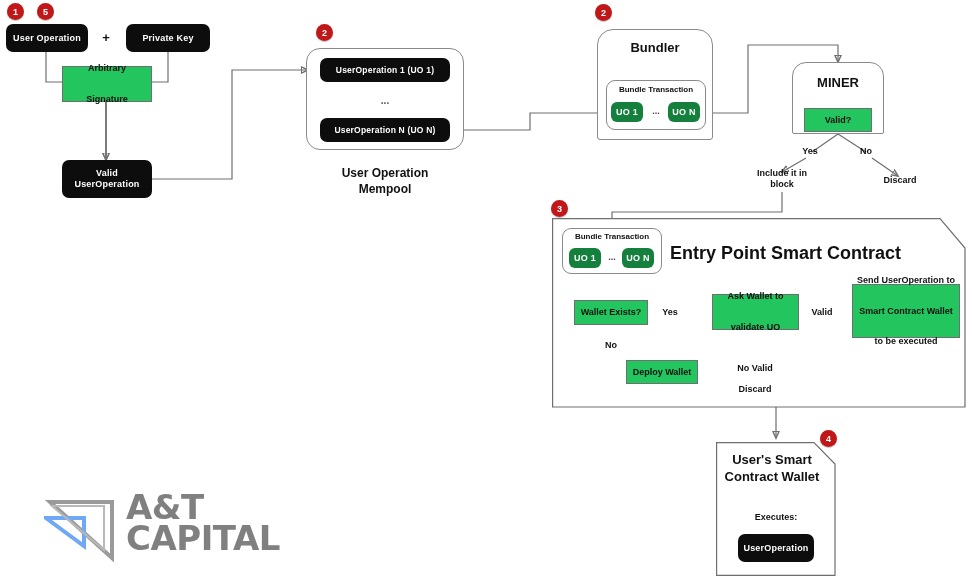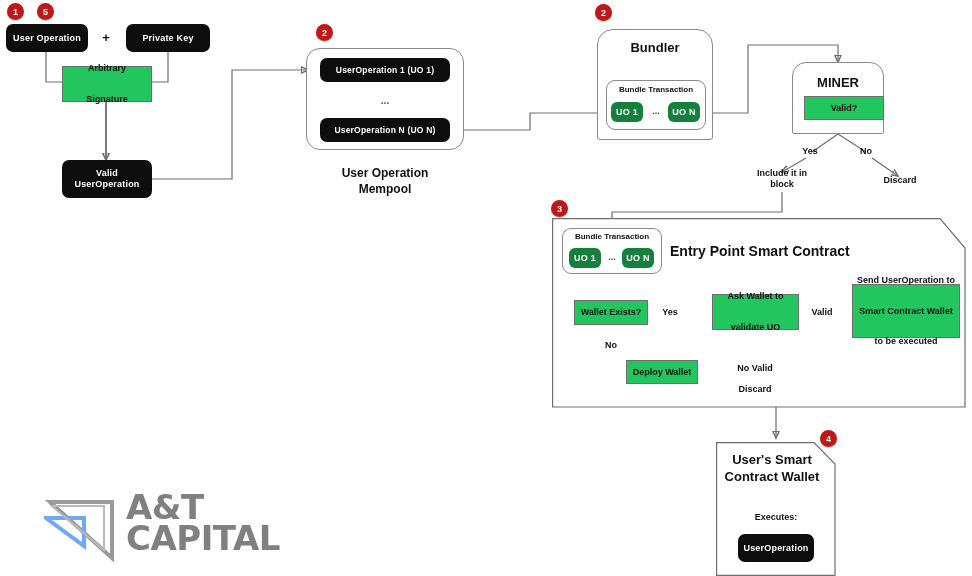--- a/index.html
+++ b/index.html
@@ -224,40 +224,40 @@
   <div class="abs node-chip" style="left:611px; top:102px; width:32px; height:20px;">UO 1</div>
 
   <div class="abs label-sm" style="left:643px; top:106px; width:26px; font-size:9px; color:#444;">...</div>
 
   <div class="abs node-chip" style="left:668px; top:102px; width:32px; height:20px;">UO N</div>
 
   <div class="abs container-round" style="left:792px; top:62px; width:92px; height:72px; border-radius:14px 14px 2px 2px;"></div>
 
   <div class="abs title-lg" style="left:792px; top:75px; width:92px; font-size:13px;">MINER</div>
 
-  <div class="abs node-plain" style="left:804px; top:96px; width:80px; height:24px; font-size:9px;">Valid?</div>
+  <div class="abs node-plain" style="left:804px; top:108px; width:68px; height:24px; font-size:9px;">Valid?</div>
 
   <div class="abs label-sm" style="left:790px; top:146px; width:40px;">Yes</div>
 
   <div class="abs label-sm" style="left:850px; top:146px; width:32px;">No</div>
 
   <div class="abs label-sm" style="left:742px; top:168px; width:80px;">
     <div>Include it in</div>
     <div>block</div>
   </div>
 
   <div class="abs label-sm" style="left:872px; top:175px; width:56px;">Discard</div>
 
   <div class="abs badge" style="left:551px; top:200px;">3</div>
 
   <svg class="abs" style="left:552px; top:218px; width:420px; height:190px;" viewBox="0 0 420 190" preserveAspectRatio="none">
     <path d="M0.6,0.6 L388,0.6 L413,30 L413,189 L0.6,189 Z" fill="#ffffff" stroke="#6f6f6f" stroke-width="1.2"></path>
   </svg>
 
-  <div class="abs title-lg" style="left:670px; top:243px; width:300px; font-size:14px; text-align:left;">Entry Point Smart Contract</div>
+  <div class="abs title-lg" style="left:670px; top:243px; width:300px; font-size:18px; text-align:left;">Entry Point Smart Contract</div>
 
   <div class="abs container-round" style="left:562px; top:228px; width:100px; height:46px; border-radius:9px;"></div>
 
   <div class="abs label-sm" style="left:562px; top:232px; width:100px; font-size:8px;">Bundle Transaction</div>
 
   <div class="abs node-chip" style="left:569px; top:248px; width:32px; height:20px;">UO 1</div>
 
   <div class="abs label-sm" style="left:601px; top:252px; width:22px; font-size:9px; color:#444;">...</div>
 
   <div class="abs node-chip" style="left:622px; top:248px; width:32px; height:20px;">UO N</div>

